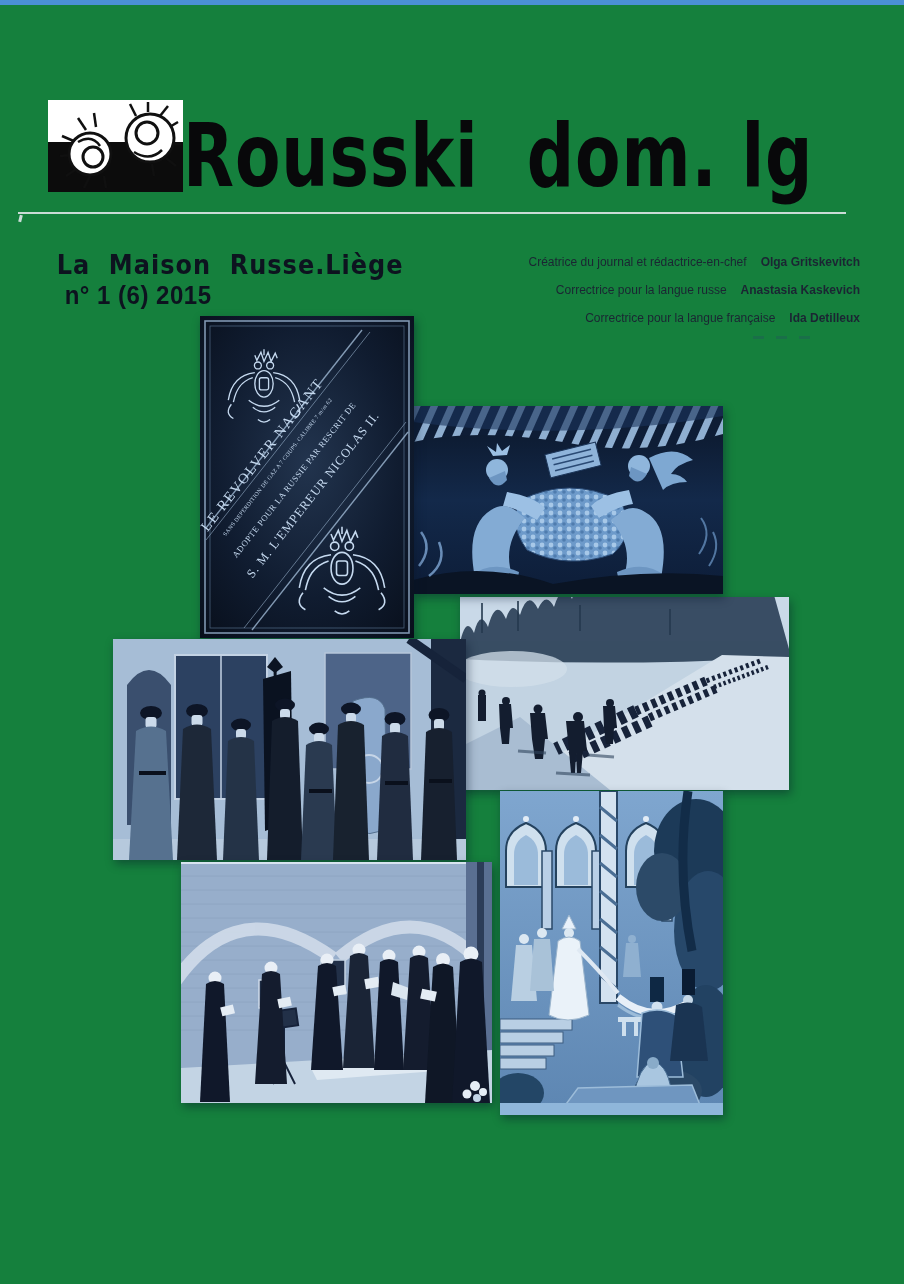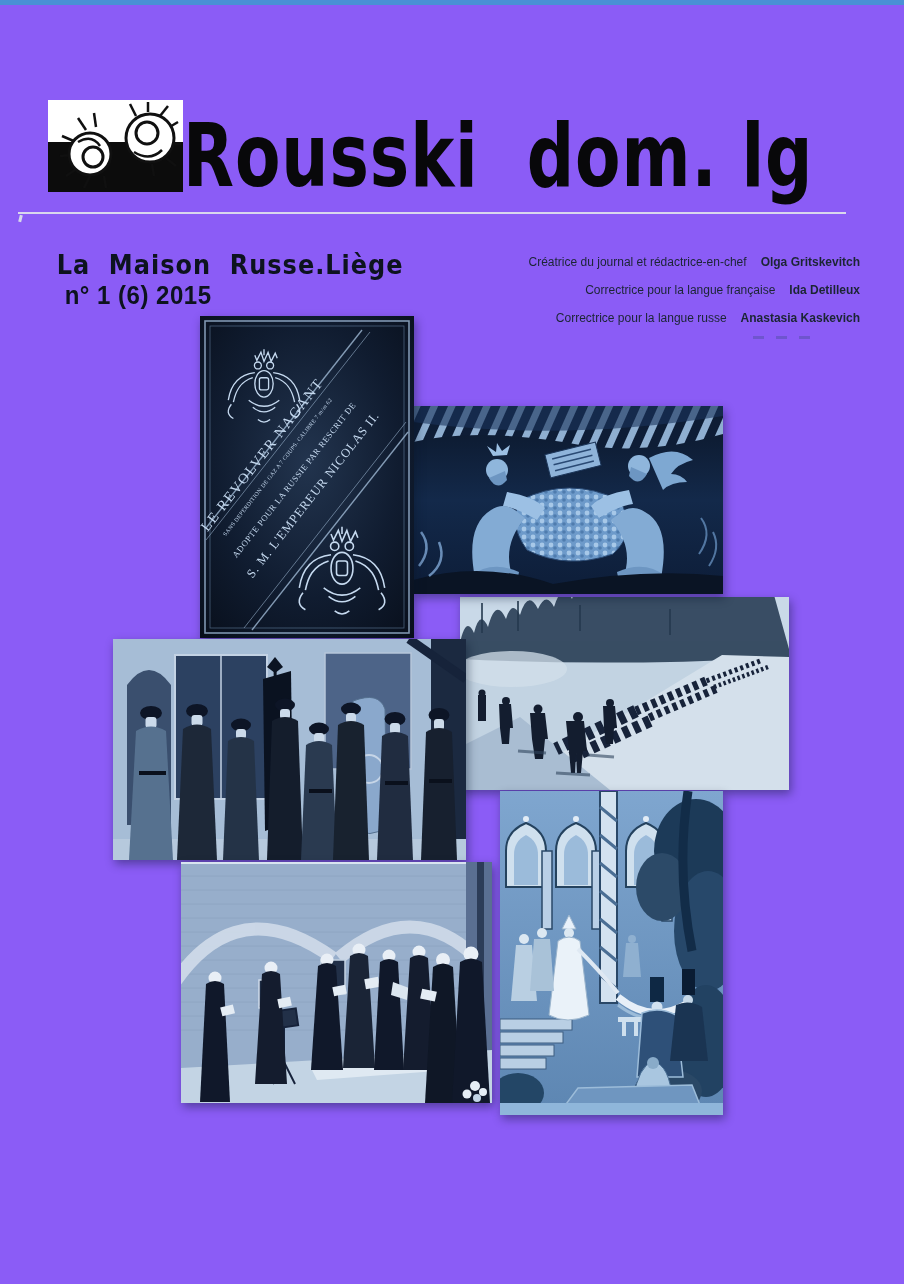--- a/index.html
+++ b/index.html
@@ -1,16 +1,16 @@
 <!DOCTYPE html>
 <html><head>
 <meta charset="utf-8">
 <style>
   html,body{margin:0;padding:0;background:#67a0d8;}
-  .page{position:relative;width:904px;height:1284px;overflow:hidden;background:#8b5cf6;
+  .page{position:relative;width:904px;height:1284px;overflow:hidden;background:#15803d;
         font-family:"Liberation Sans",sans-serif;}
   .topbar{position:absolute;left:0;top:0;width:904px;height:5px;background:#4a90d5;}
   .logo{position:absolute;left:48px;top:100px;width:135px;height:92px;}
   .logo svg{display:block;width:100%;height:100%;}
   .title{position:absolute;left:183px;top:106px;font-family:"DejaVu Sans",sans-serif;
          font-weight:bold;font-size:72px;color:#08080a;letter-spacing:1px;
          transform:scale(.92,1.2);transform-origin:0 0;white-space:pre;}
   .sepline{position:absolute;left:18px;top:212px;width:828px;height:2px;
            background:rgba(228,232,236,.88);}
   .septick{position:absolute;left:19px;top:215px;width:3px;height:7px;background:#dfe5ea;
@@ -84,24 +84,24 @@
   <div class="issue">
     <span class="pub">La  Maison  Russe.Liège</span>
     <span class="num">n° 1 (6) 2015</span>
   </div>
 
   <div class="credits">
     <div class="row">
       <span>Créatrice du journal et rédactrice-en-chef</span><span class="name">Olga Gritskevitch</span>
     </div>
     <div class="row">
-      <span>Correctrice pour la langue française</span><span class="name">Ida Detilleux</span>
+      <span>Correctrice pour la langue russe</span><span class="name">Anastasia Kaskevich</span>
     </div>
     <div class="row">
-      <span>Correctrice pour la langue russe</span><span class="name">Anastasia Kaskevich</span>
+      <span>Correctrice pour la langue française</span><span class="name">Ida Detilleux</span>
     </div>
   </div>
   <div class="remnant">
       <i></i>
       <i></i>
       <i></i>
     </div>
 
   <figure class="photo ph-marching" style="margin:0">
     <svg viewBox="0 0 329 193">

